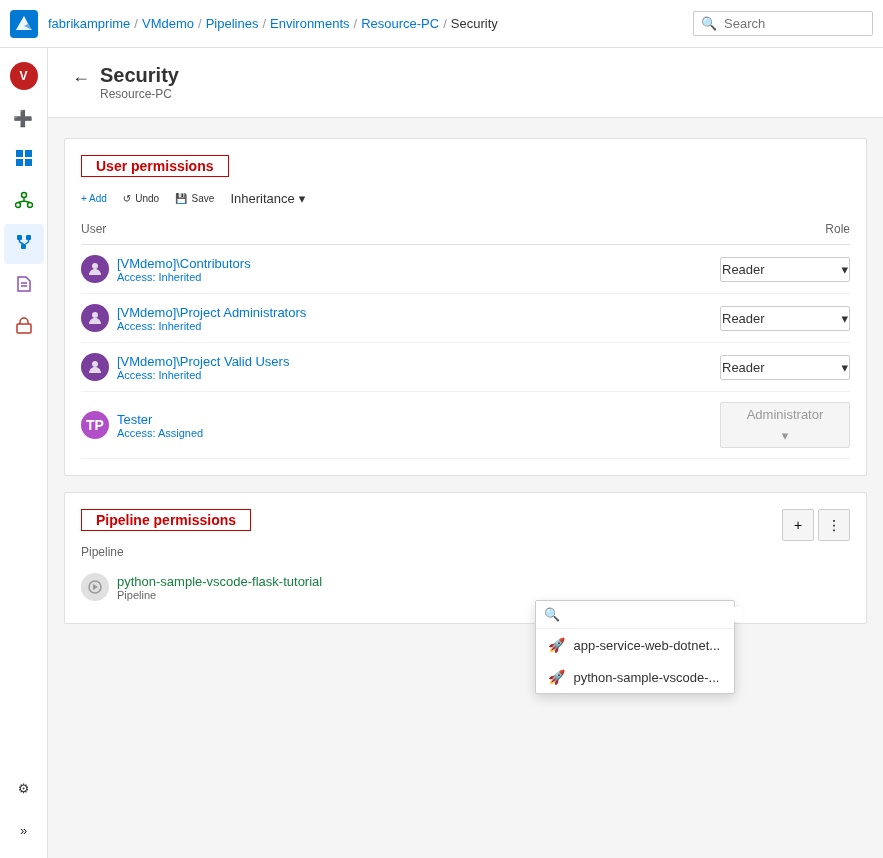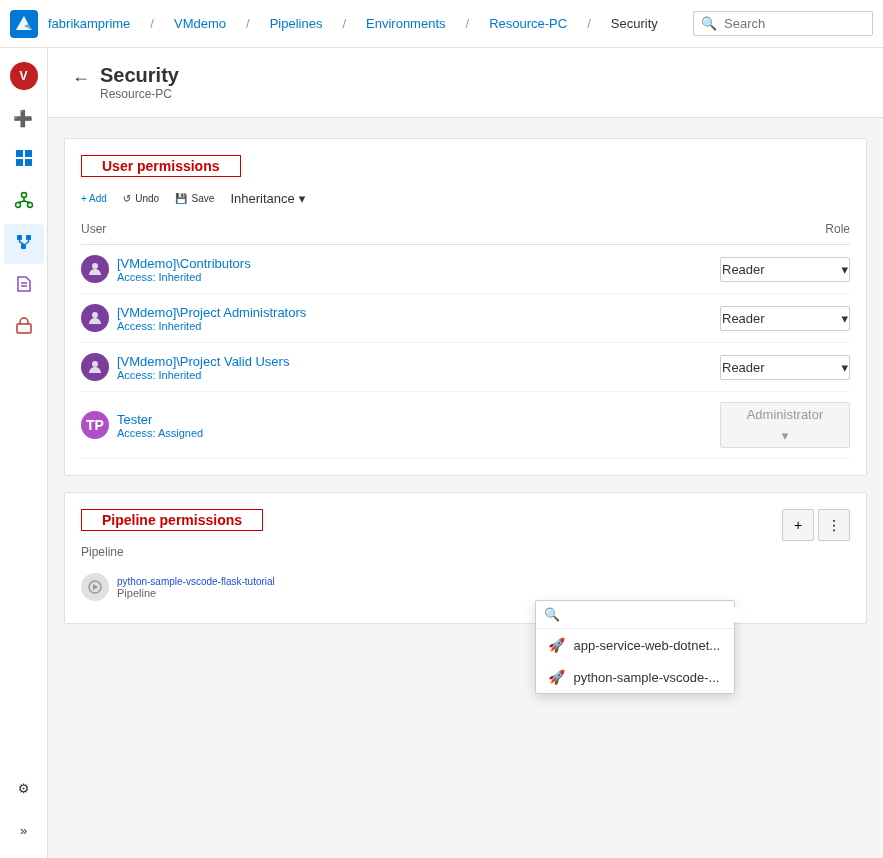--- a/index.html
+++ b/index.html
@@ -6,21 +6,21 @@
     body { font-family: 'Segoe UI', sans-serif; font-size: 13px; color: #333; background: #fff; display: flex; flex-direction: column; height: 858px; width: 883px; overflow: hidden; }
 
     
     .topbar {
       display: flex; align-items: center; height: 48px;
       background: #fff; border-bottom: 1px solid #e0e0e0;
       padding: 0 10px; flex-shrink: 0;
     }
     .topbar-logo { width: 28px; height: 28px; margin-right: 10px; }
     .topbar-logo svg { width: 28px; height: 28px; }
-    .breadcrumb { display: flex; align-items: center; gap: 20px; flex: 1; font-size: 13px; color: #333; }
+    .breadcrumb { display: flex; align-items: center; gap: 4px; flex: 1; font-size: 13px; color: #333; }
     .breadcrumb span { color: #0078d4; cursor: pointer; }
     .breadcrumb span:last-child { color: #333; cursor: default; }
     .breadcrumb .sep { color: #999; }
     .search-box {
       display: flex; align-items: center; border: 1px solid #ccc; border-radius: 2px;
       padding: 4px 8px; gap: 6px; min-width: 180px; background: #fff;
     }
     .search-box input { border: none; outline: none; font-size: 13px; width: 140px; }
 
     
@@ -51,21 +51,21 @@
     .page-header { display: flex; align-items: flex-start; gap: 10px; margin-bottom: 20px; background: #fff; padding: 16px 24px; border-bottom: 1px solid #e0e0e0; }
     .back-btn { font-size: 18px; cursor: pointer; color: #333; margin-top: 2px; }
     .page-header-text h1 { font-size: 20px; font-weight: 600; }
     .page-header-text p { font-size: 12px; color: #666; }
 
     
     .section { background: #fff; border: 1px solid #e0e0e0; border-radius: 2px; margin: 16px; padding: 16px; }
     .section-title {
       font-size: 14px; font-weight: 600; color: #c00;
       border: 1px solid #c00; display: inline-block;
-      padding: 2px 20px; margin-bottom: 14px;
+      padding: 2px 14px; margin-bottom: 14px;
     }
 
     
     .toolbar { display: flex; align-items: center; gap: 16px; margin-bottom: 12px; }
     .toolbar-btn {
       display: flex; align-items: center; gap: 4px; cursor: pointer;
       color: #0078d4; font-size: 10px; border: none; background: none; padding: 0;
     }
     .inheritance-btn {
       display: flex; align-items: center; gap: 4px; cursor: pointer;
@@ -98,21 +98,21 @@
       width: 32px; height: 32px; display: flex; align-items: center; justify-content: center;
       border: 1px solid #ccc; background: #f5f5f5; cursor: pointer; font-size: 14px; border-radius: 2px;
     }
     .pipeline-desc { font-size: 12px; color: #666; margin-bottom: 12px; }
     .pipeline-col-header { font-size: 12px; color: #666; margin-bottom: 8px; }
     .pipeline-row { display: flex; align-items: center; gap: 8px; padding: 6px 0; }
     .pipeline-icon {
       width: 28px; height: 28px; border-radius: 50%; background: #e0e0e0;
       display: flex; align-items: center; justify-content: center; font-size: 12px; color: #555;
     }
-    .pipeline-name { color: #1d4ed8; font-size: 10px; }
+    .pipeline-name { color: #15803d; font-size: 13px; }
     .pipeline-sub { font-size: 11px; color: #666; }
 
     
     .dropdown-overlay {
       position: absolute; top: 600px; left: 535px; width: 200px;
       background: #fff; border: 1px solid #ccc; box-shadow: 0 4px 12px rgba(0,0,0,0.15);
       z-index: 100; border-radius: 2px;
     }
     .dropdown-search {
       display: flex; align-items: center; padding: 6px 8px; border-bottom: 1px solid #eee; gap: 6px;

